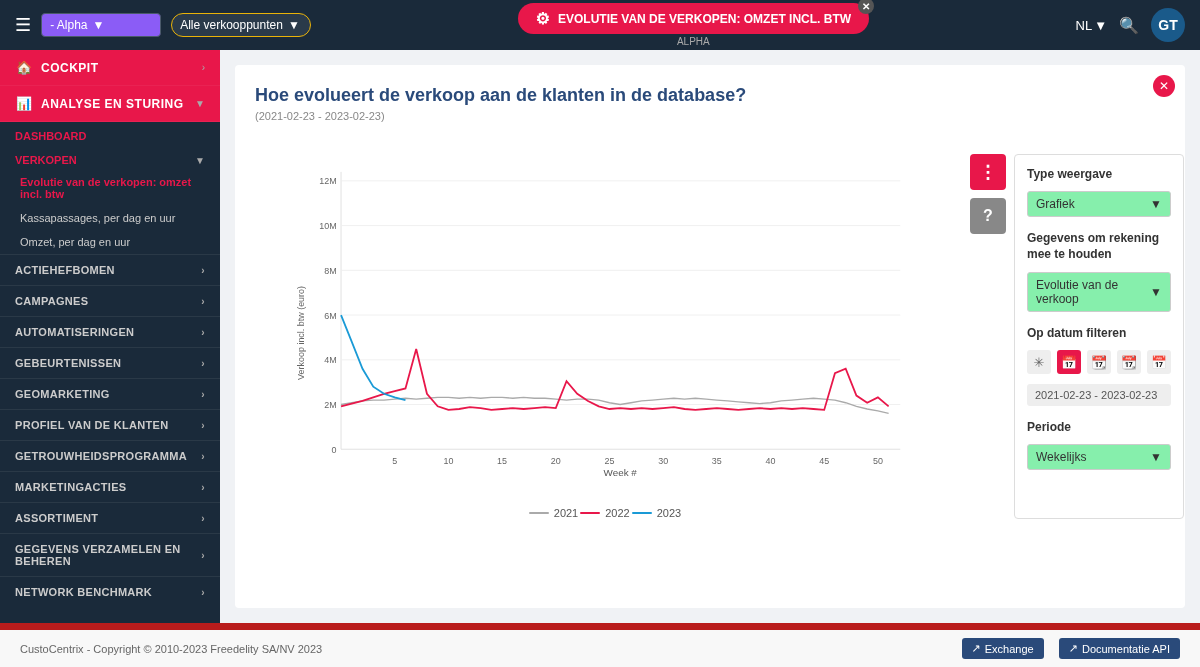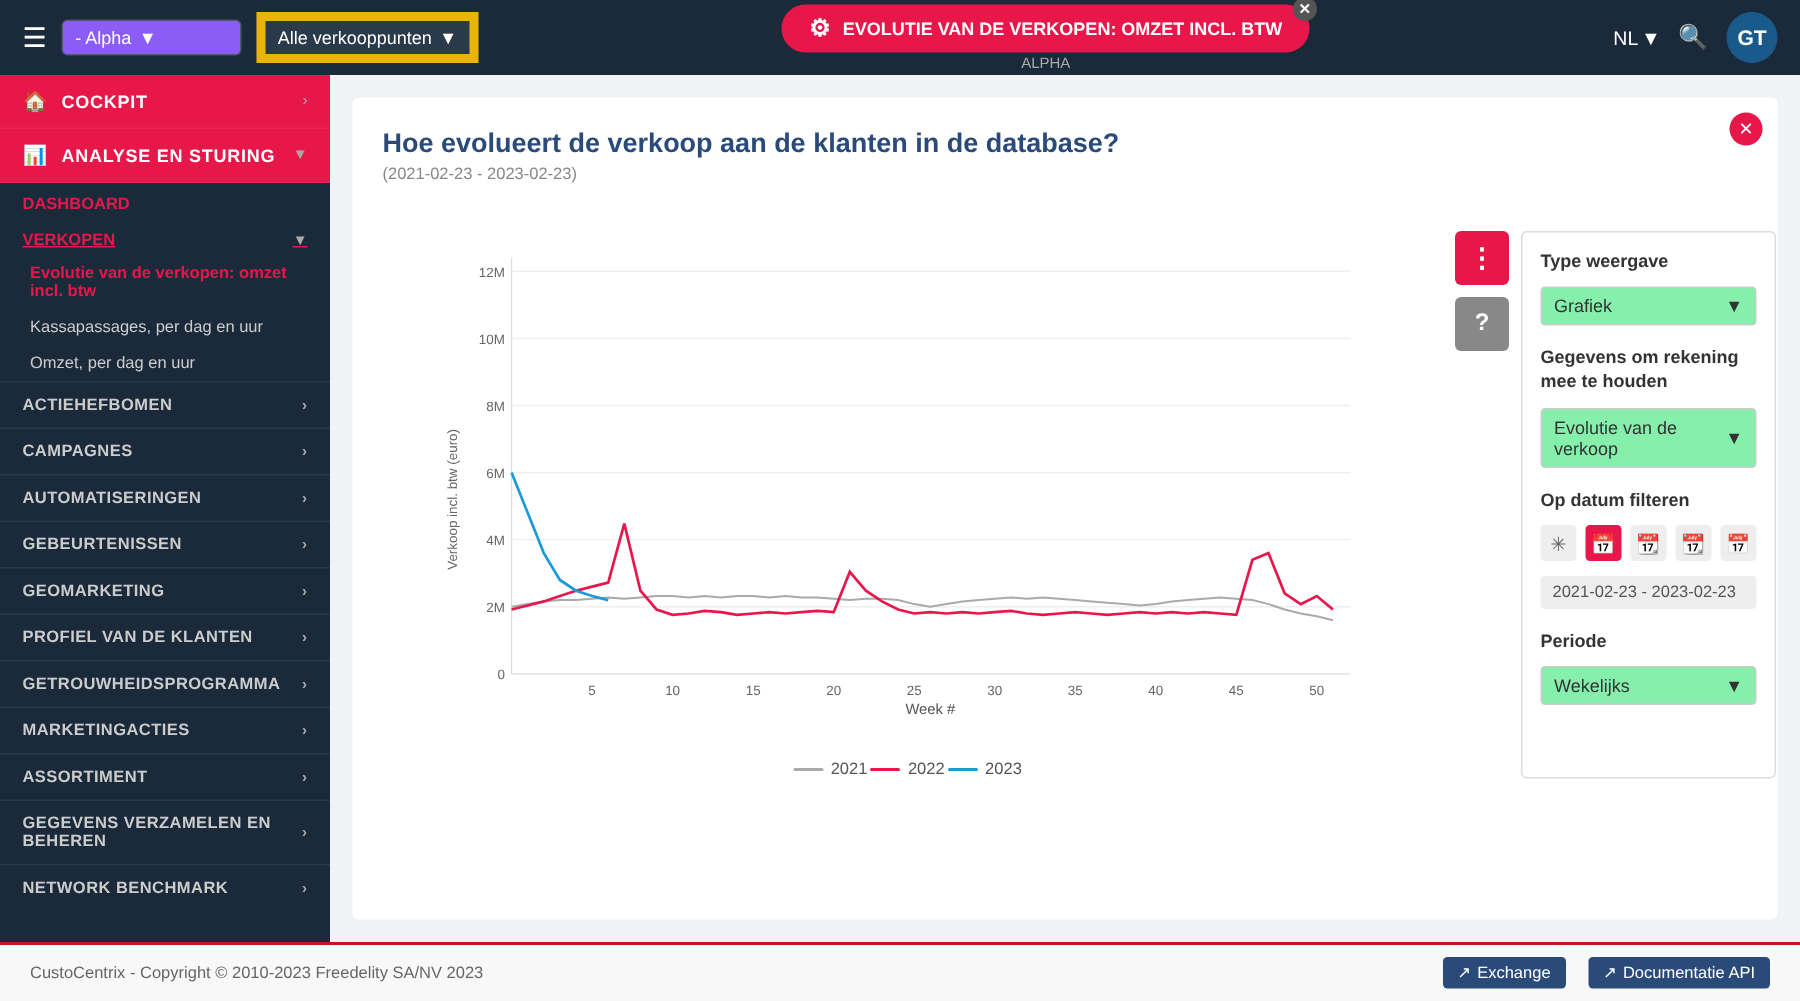--- a/index.html
+++ b/index.html
@@ -33,22 +33,22 @@
       padding: 4px 8px;
       font-size: 12px;
       display: flex;
       align-items: flex-end;
       gap: 5px;
       min-width: 120px;
     }
     .dropdown-all {
       background: #2a3a4a;
       color: white;
-      border: 6px solid #eab308;
-      border-radius: 0;
+      border: 1px solid #eab308;
+      border-radius: 12px;
       padding: 4px 8px;
       font-size: 12px;
       display: flex;
       align-items: center;
       gap: 5px;
       min-width: 140px;
     }
     .breadcrumb-center {
       display: flex;
       flex-direction: column;
@@ -355,21 +355,21 @@
       background: #eee;
       border-radius: 3px;
       padding: 5px 8px;
       font-size: 11px;
       color: #555;
     }
 
     
     .bottom-footer {
       background: #f8f8f8;
-      border-top: 2px solid #b91c1c;
+      border-top: 7px solid #b91c1c;
       padding: 8px 20px;
       display: flex;
       align-items: center;
       justify-content: space-between;
       font-size: 11px;
       color: #666;
       flex-shrink: 0;
     }
     .footer-right {
       display: flex;
@@ -436,21 +436,21 @@
     </div>
 
     <div class="sidebar-item active">
       <span class="item-icon">📊</span>
       <span class="item-label">ANALYSE EN STURING</span>
       <span class="chevron">▼</span>
     </div>
 
     <div class="sidebar-sub-header">DASHBOARD</div>
 
-    <div class="sidebar-sub-header" style="display:flex;align-items:center;justify-content:space-between;text-decoration:underline;">
+    <div class="sidebar-sub-header" style="display:flex;align-items:center;justify-content:space-between;">
       <span>VERKOPEN</span>
       <span style="font-size:10px;color:#aaa;">▼</span>
     </div>
 
     <div class="sidebar-sub-item active-sub">
       <span>Evolutie van de verkopen: omzet incl. btw</span>
     </div>
     <div class="sidebar-sub-item">
       <span>Kassapassages, per dag en uur</span>
     </div>

